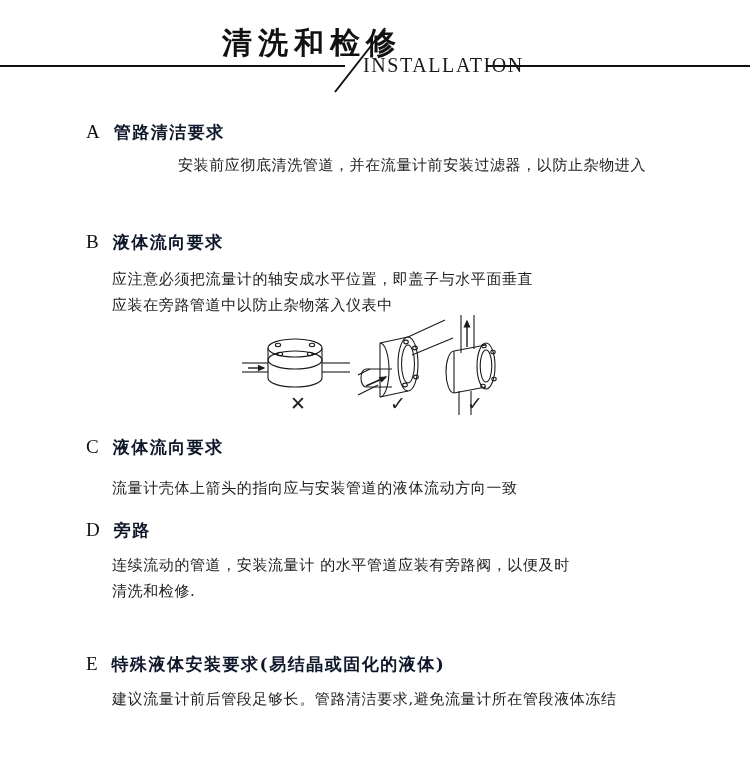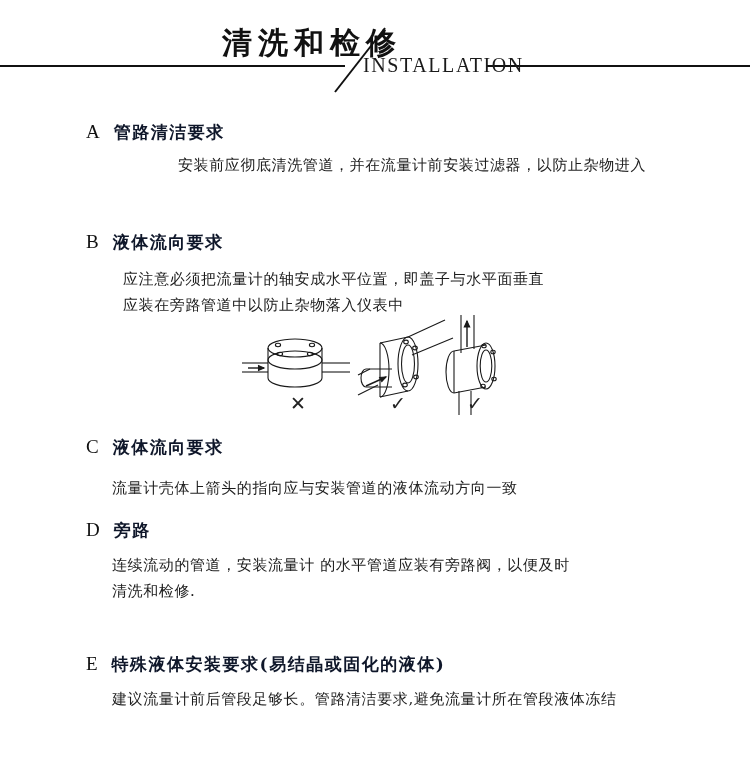--- a/index.html
+++ b/index.html
@@ -168,21 +168,21 @@
   <div class="sec-body" style="top:32px;text-align:center;">
     <div class="sec-line">安装前应彻底清洗管道，并在流量计前安装过滤器，以防止杂物进入</div>
   </div>
 </div>
 
 <div class="section" style="top:230px;">
   <div class="sec-head">
     <span class="sec-letter">B</span>
     <span class="sec-title">液体流向要求</span>
   </div>
-  <div class="sec-body" style="top:36px;margin-left:11px;">
+  <div class="sec-body" style="top:36px;">
     <div class="sec-line">应注意必须把流量计的轴安成水平位置，即盖子与水平面垂直</div>
     <div class="sec-line">应装在旁路管道中以防止杂物落入仪表中</div>
   </div>
 </div>
 
 <div class="diagram">
   <svg width="300" height="110" viewBox="0 0 300 110" fill="none" stroke="#1a1a1a" stroke-width="1.1">
 
     <g>
 

